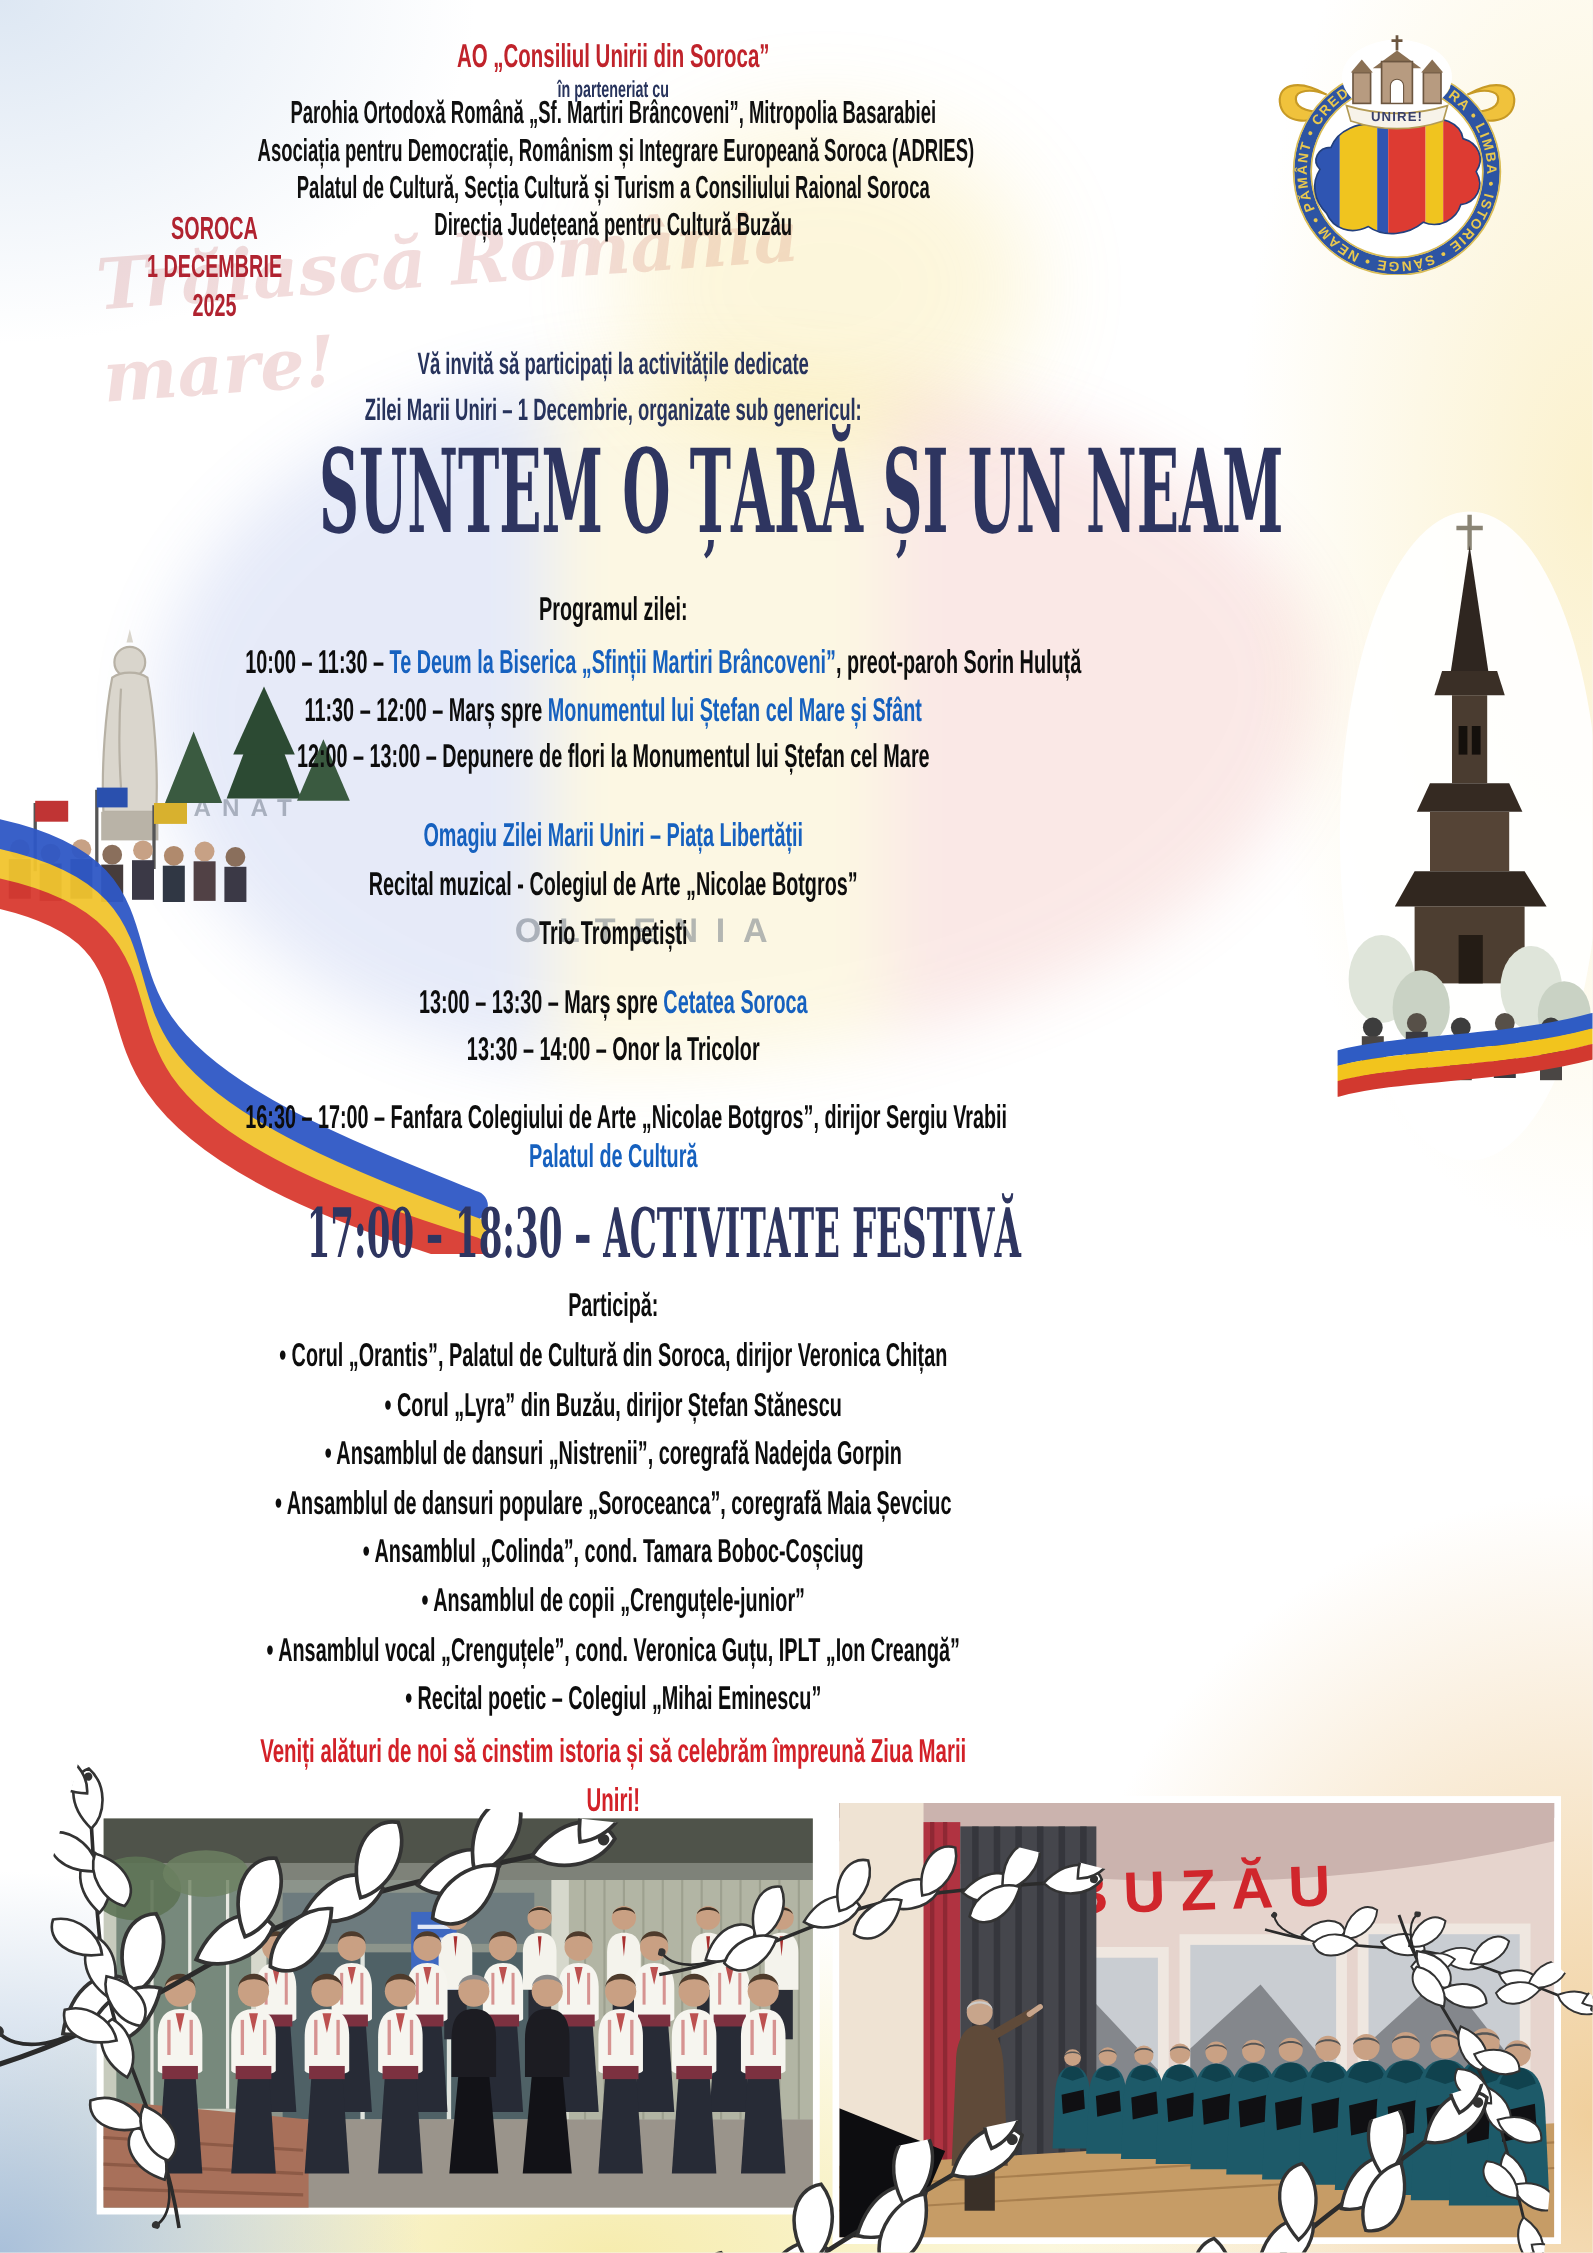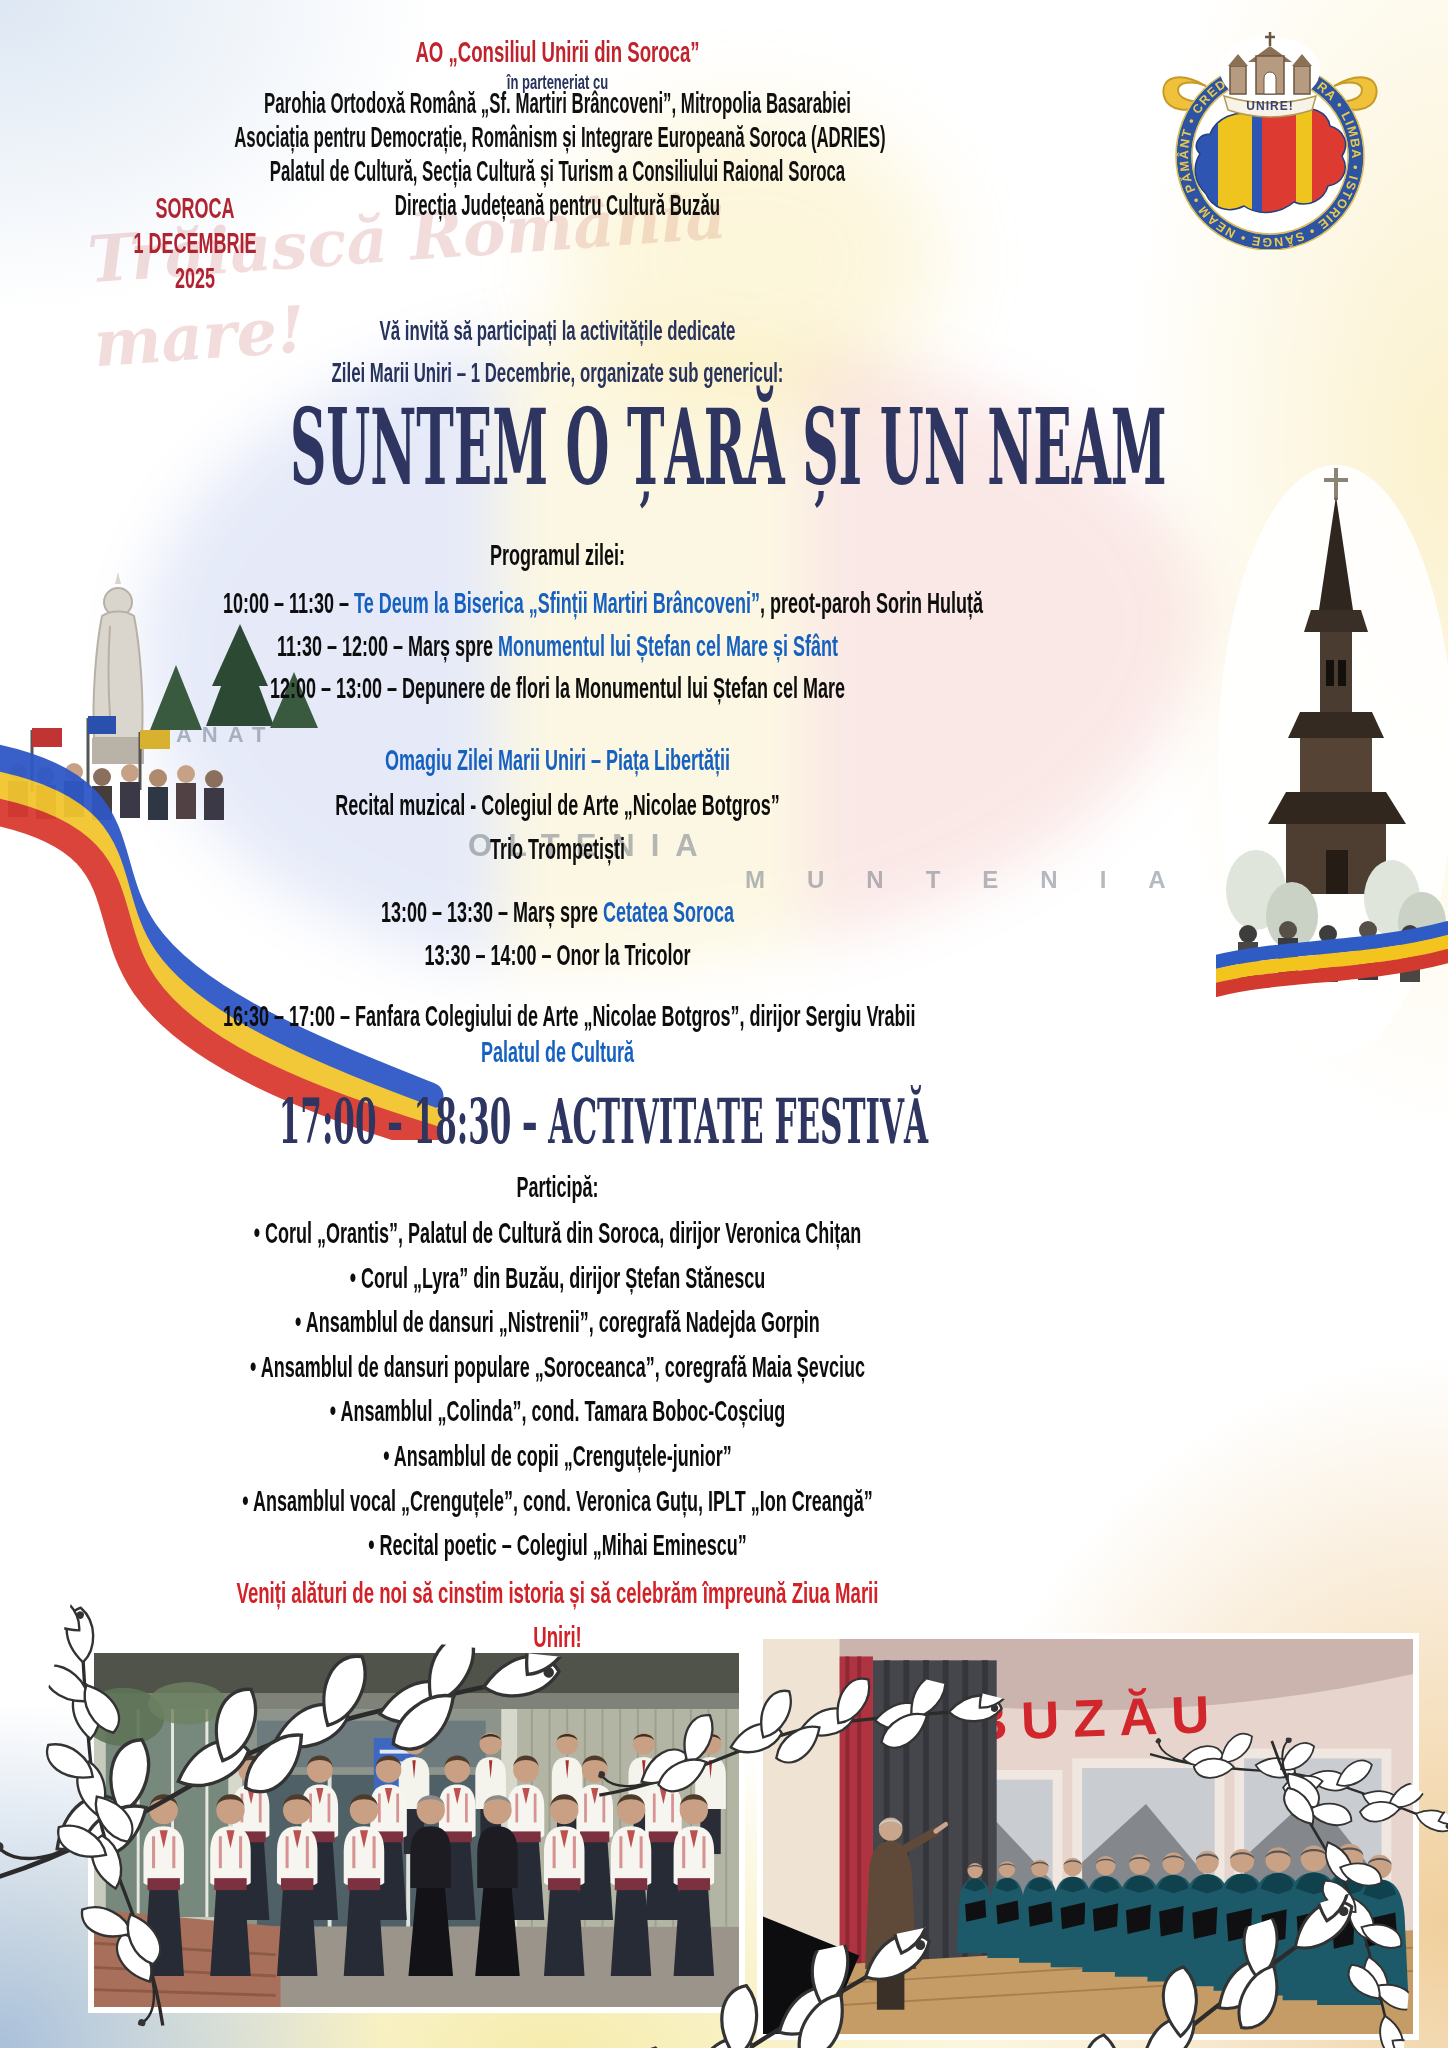--- a/index.html
+++ b/index.html
@@ -138,21 +138,20 @@
 <div id="poster">
 
   <div id="watermark">
     <div>Trăiască România</div>
     <div>mare!</div>
   </div>
   <div id="map-blob"></div>
   <div id="map-blob2"></div>
   <span class="map-label" id="map-label-0">BANAT</span>
   <span class="map-label" id="map-label-1">OLTENIA</span>
-  <span class="map-label" id="map-label-2">MUNTENIA</span>
 
   <svg id="left-decor" viewBox="0 0 460 580">
     <g transform="translate(118,26)">
       <path d="M-3,-2 L0,-14 L3,-2 Z" fill="#d9d5cc"></path>
       <circle cx="0" cy="16" r="14" fill="#d9d5cc" stroke="#b7b1a5" stroke-width="2"></circle>
       <path d="M-16,30 C-22,60 -26,110 -24,152 L24,152 C26,110 22,60 16,30 C8,24 -8,24 -16,30 Z" fill="#dad6cd" stroke="#b7b1a5" stroke-width="2"></path>
       <path d="M-8,40 C-10,70 -10,100 -8,130" stroke="#b7b1a5" stroke-width="2" fill="none"></path>
       <rect x="-26" y="152" width="52" height="26" fill="#b9b3a7"></rect>
     </g>
     <g>

